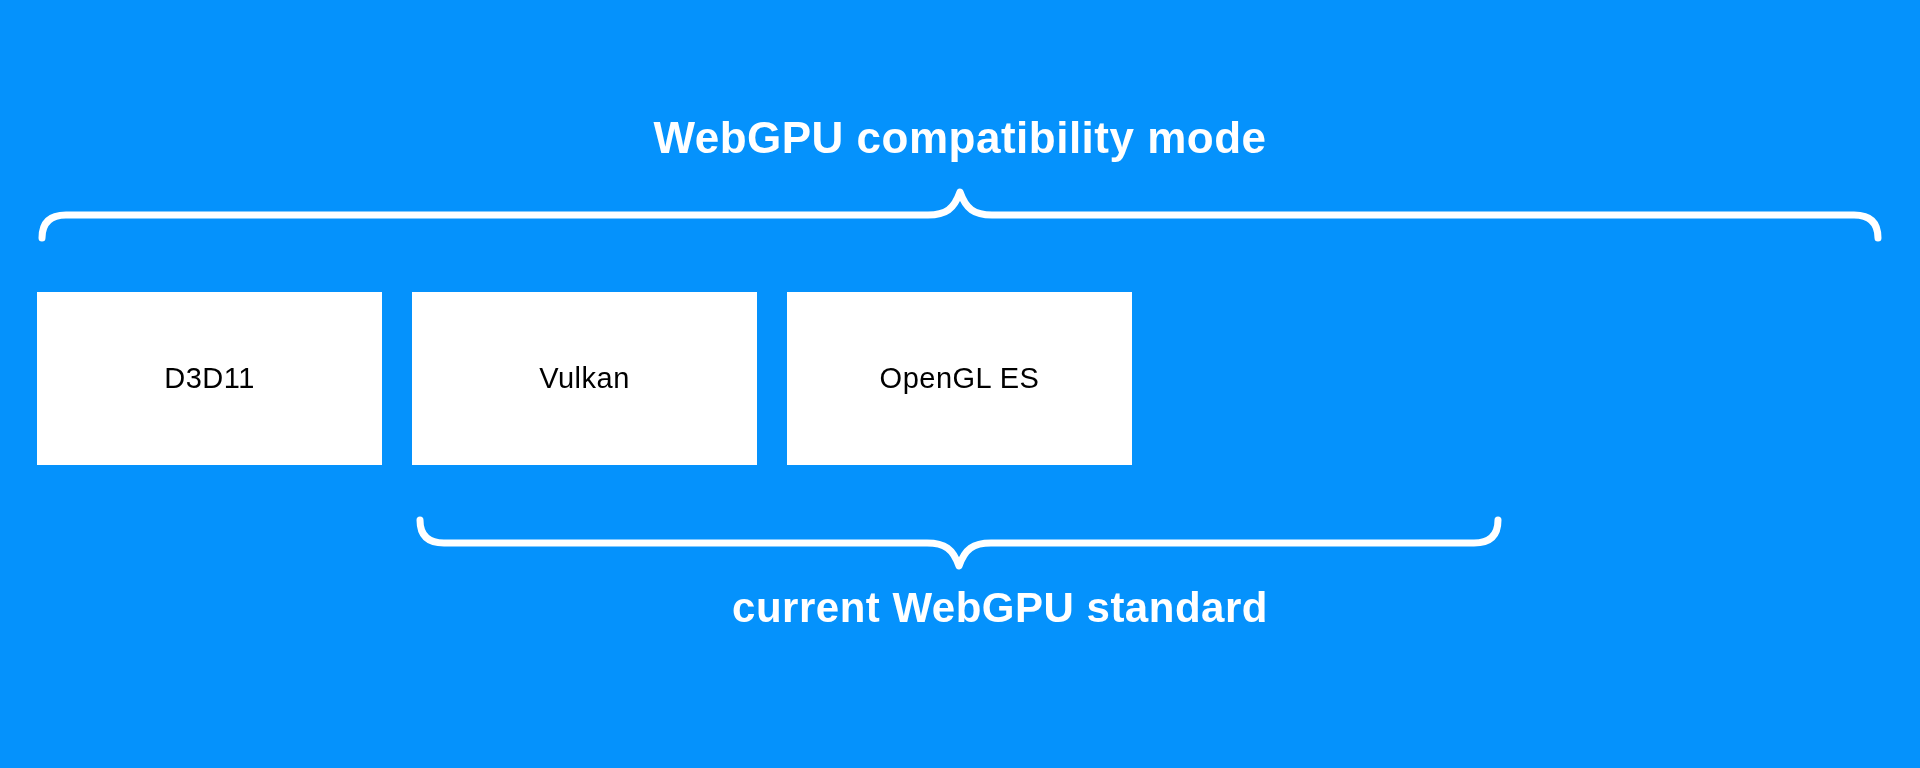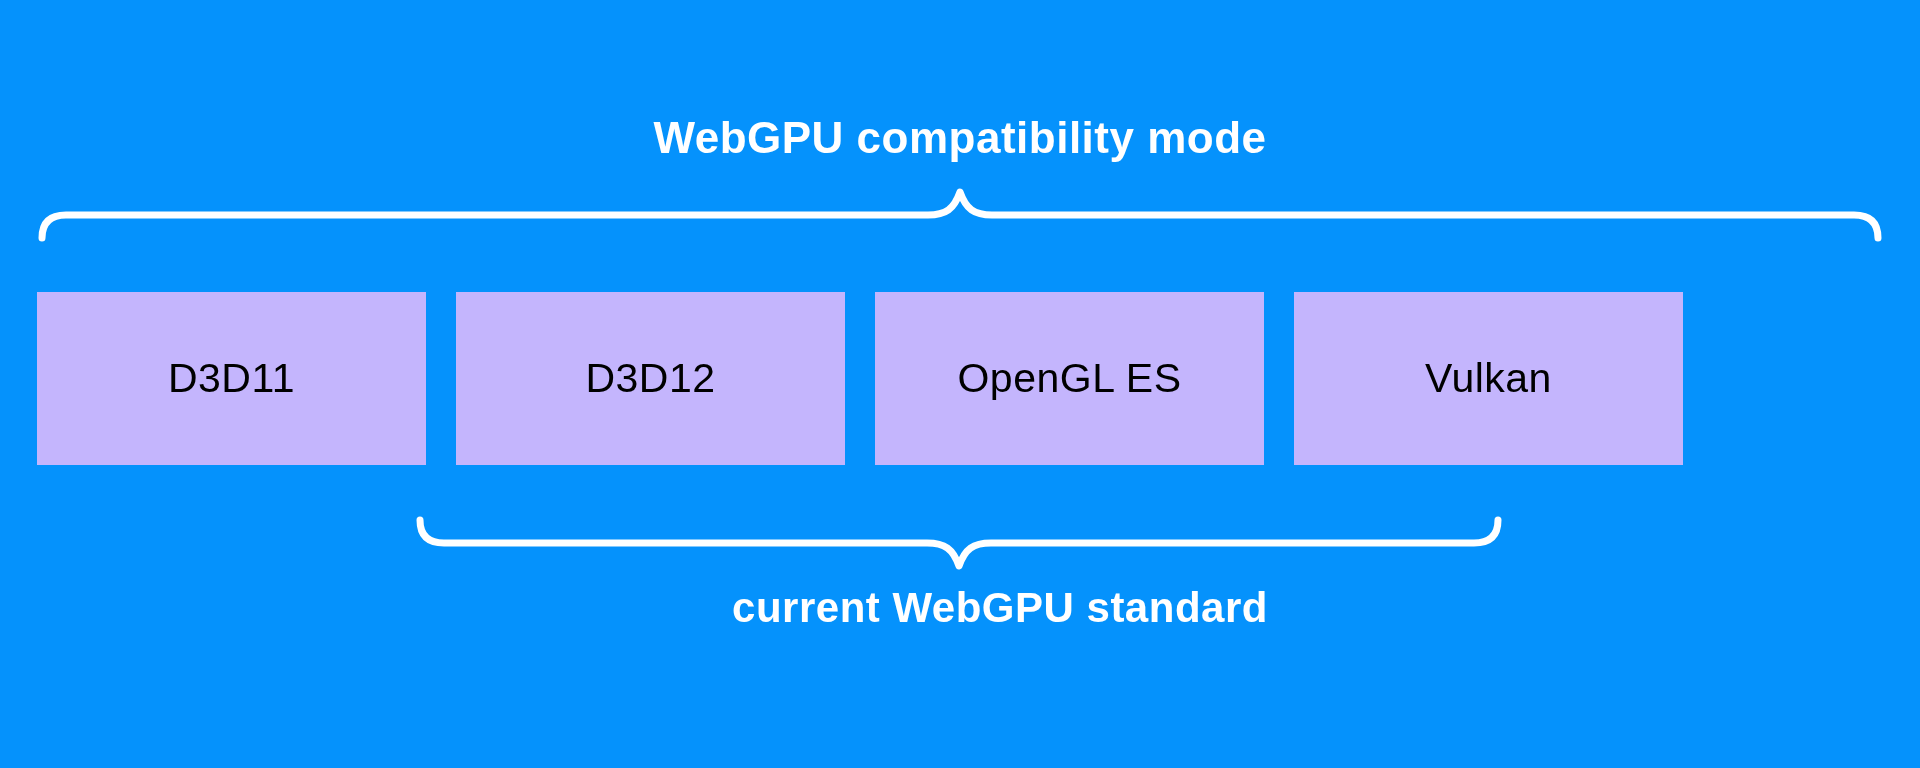--- a/index.html
+++ b/index.html
@@ -45,28 +45,28 @@
   .label-top { top: 112px; }
   .label-bottom { top: 582px; font-size: 42px; margin-left: 40px; }
   .boxes-row {
     position: absolute;
     left: 37px;
     top: 292px;
     display: flex;
     gap: 30px;
   }
   .api-box {
-    width: 389px;
+    width: 345px;
     height: 173px;
-    background: #c4b5fd;
+    background: #ffffff;
     color: #000000;
     display: flex;
     align-items: center;
     justify-content: center;
-    font-size: 41px;
+    font-size: 29px;
     letter-spacing: 0.5px;
   }
 </style>
 </head>
 <body>
 
 <div class="canvas">
 
   <div class="label label-top">WebGPU compatibility mode</div>
 
@@ -78,27 +78,24 @@
              C 966 209, 974 215, 992 215
              L 1854 215
              Q 1878 215 1878 238" stroke="#ffffff"></path>
   </svg>
 
   <div class="boxes-row">
     <div class="api-box">
       <span>D3D11</span>
     </div>
     <div class="api-box">
-      <span>D3D12</span>
+      <span>Vulkan</span>
     </div>
     <div class="api-box">
       <span>OpenGL ES</span>
-    </div>
-    <div class="api-box">
-      <span>Vulkan</span>
     </div>
   </div>
 
   <svg class="brace-svg" viewBox="0 0 1920 768" xmlns="http://www.w3.org/2000/svg">
     <path class="brace-path" d="M 420 520
              Q 420 543 444 543
              L 927 543
              C 945 543, 953 549, 959 566
              C 965 549, 973 543, 991 543
              L 1474 543

